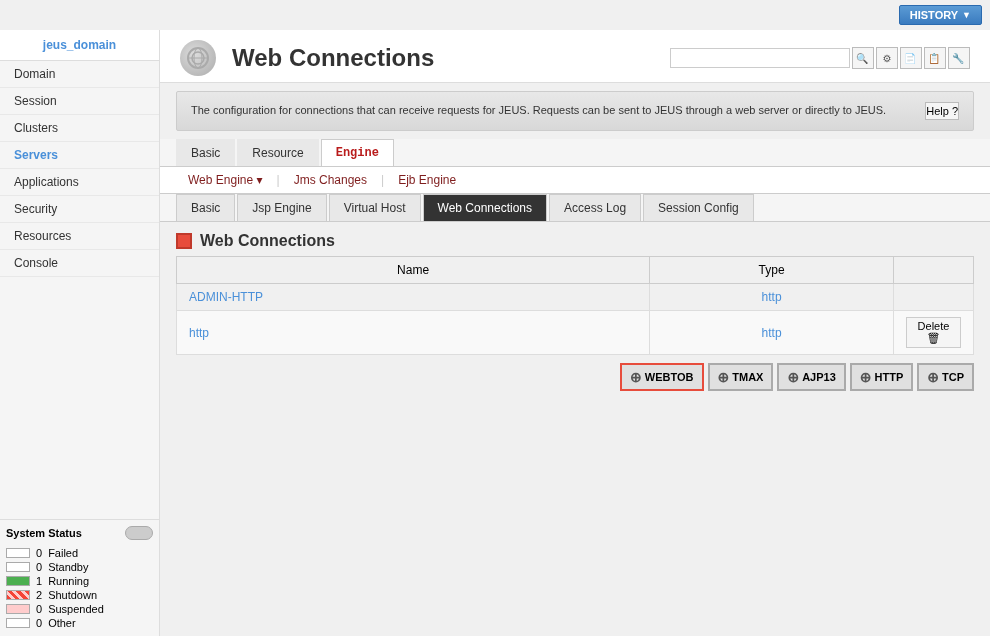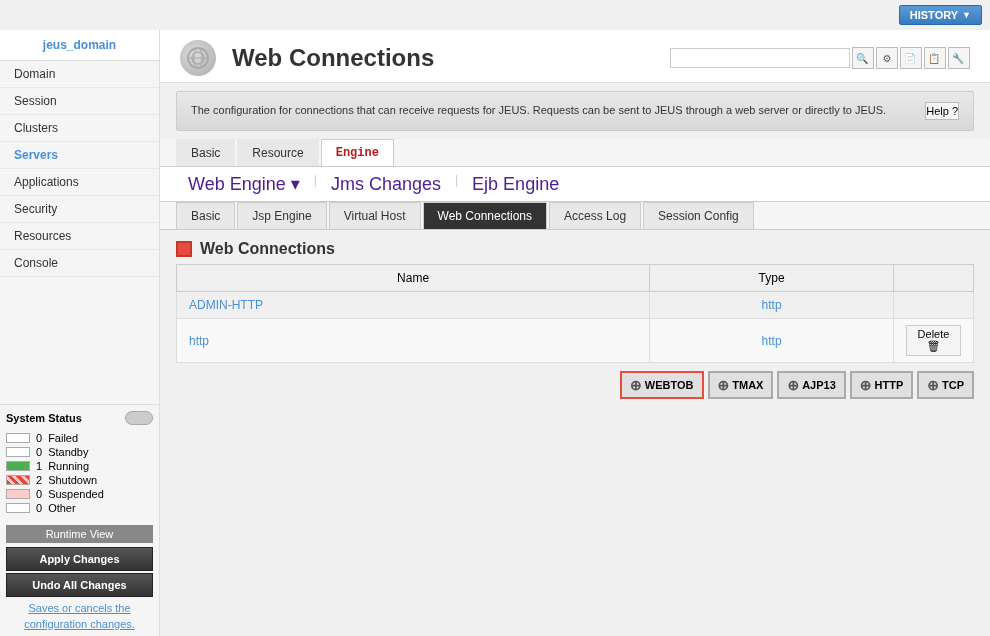--- a/index.html
+++ b/index.html
@@ -56,21 +56,21 @@
     .info-text { font-size: 11px; color: #333; max-width: 700px; line-height: 1.6; }
     .help-btn { border: 1px solid #bbb; background: #f5f5f5; padding: 2px 0; font-size: 11px; cursor: pointer; white-space: nowrap; }
 
     
     .tab-bar { display: flex; padding: 0 16px; border-bottom: 1px solid #ccc; background: #f5f5f5; }
     .tab { padding: 6px 14px; font-size: 12px; cursor: pointer; border: 1px solid transparent; border-bottom: none; margin-right: 2px; color: #333; background: #e8e8e8; }
     .tab.active { background: white; border-color: #ccc; border-bottom-color: white; font-weight: bold; color: #b91c1c; font-family: Liberation Mono, monospace; }
 
     
     .sub-nav { display: flex; padding: 0 16px; background: white; border-bottom: 1px solid #ccc; }
-    .sub-nav-item { padding: 6px 12px; font-size: 18px; cursor: pointer; color: #4c1d95; display: flex; align-items: center; gap: 4px; }
+    .sub-nav-item { padding: 6px 12px; font-size: 12px; cursor: pointer; color: #7f1d1d; display: flex; align-items: center; gap: 4px; }
     .sub-nav-sep { padding: 6px 2px; color: #ccc; }
 
     
     .inner-tab-bar { display: flex; padding: 0 16px; background: #f5f5f5; border-bottom: 1px solid #ccc; }
     .inner-tab { padding: 6px 14px; font-size: 12px; cursor: pointer; color: #333; background: #e8e8e8; border: 1px solid #ccc; border-bottom: none; margin-right: 2px; }
     .inner-tab.active { background: #333; color: white; }
 
     
     .section-title { display: flex; align-items: center; gap: 8px; padding: 10px 16px 6px; }
     .section-icon { width: 16px; height: 16px; background: #e74c3c; border: 2px solid #c0392b; display: inline-block; }
@@ -146,26 +146,20 @@
     <span>Suspended</span>
           </div>
           <div class="status-row">
             <div class="status-bar other"></div>
     <span>0</span>
     <span>Other</span>
           </div>
         </div>
     </div>
 
-    <div class="runtime-view">
-      <div class="runtime-view-label">Runtime View</div>
-      <button class="apply-btn">Apply Changes</button>
-      <button class="undo-btn">Undo All Changes</button>
-      <div class="save-cancel-link">Saves or cancels the configuration changes.</div>
-    </div>
   </div>
 
   <div class="content-area">
 
     <div class="page-header">
       <div class="page-icon">
         <svg width="22" height="22" viewBox="0 0 22 22">
           <circle cx="11" cy="11" r="10" fill="none" stroke="#aaa" stroke-width="2"></circle>
           <circle cx="11" cy="11" r="6" fill="none" stroke="#aaa" stroke-width="1.5"></circle>
           <ellipse cx="11" cy="11" rx="4" ry="10" fill="none" stroke="#aaa" stroke-width="1"></ellipse>

